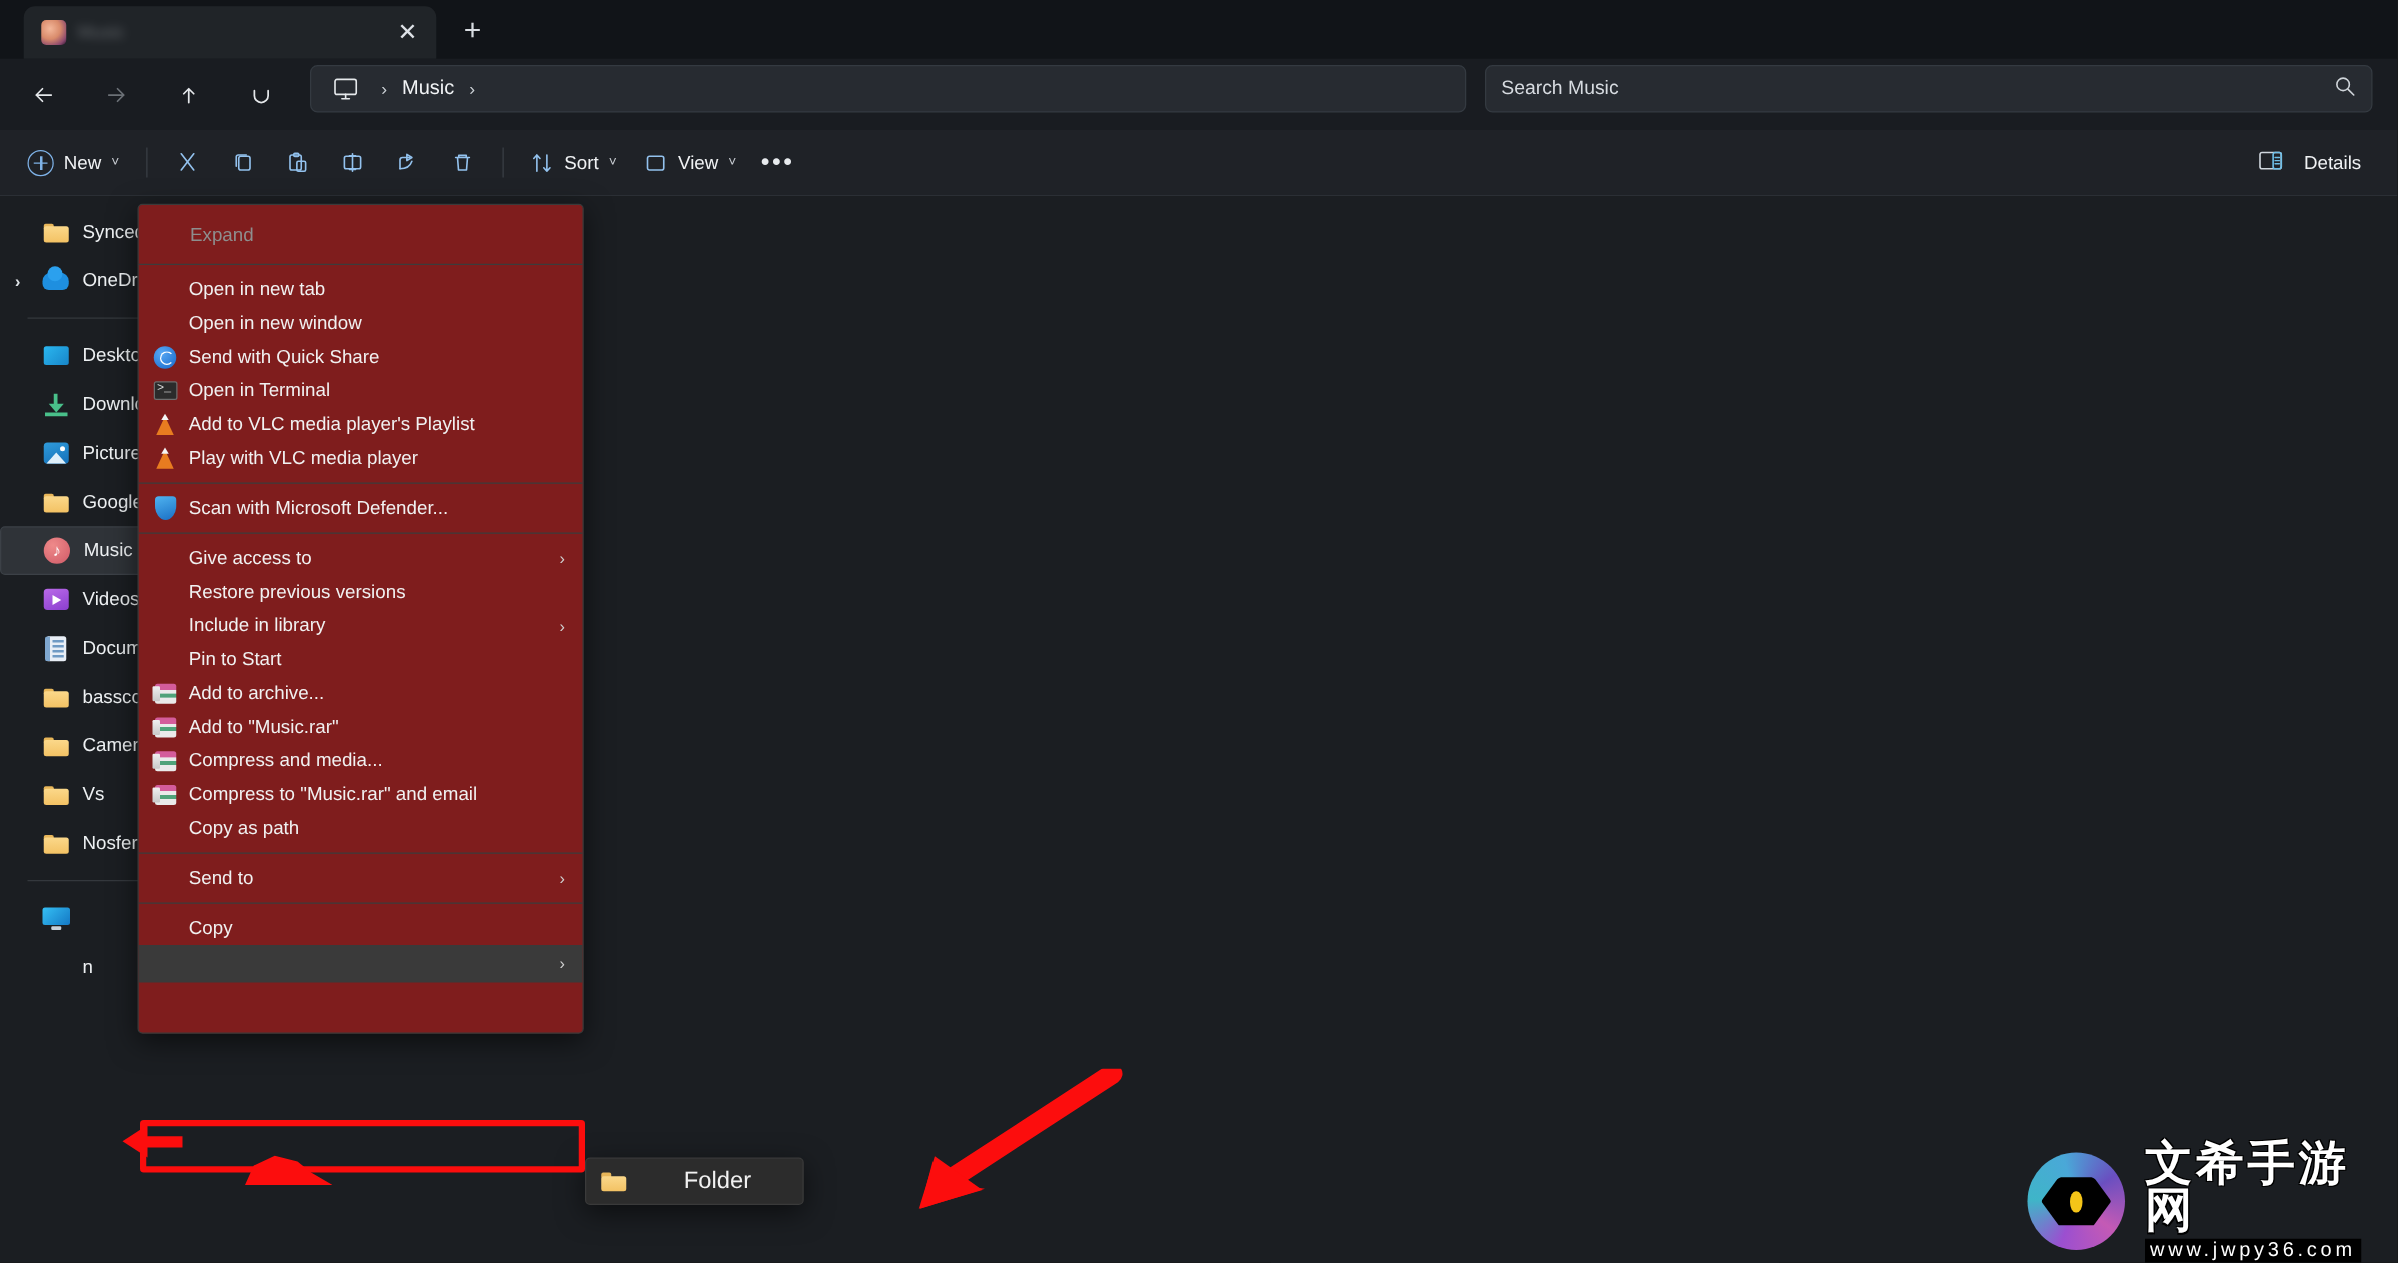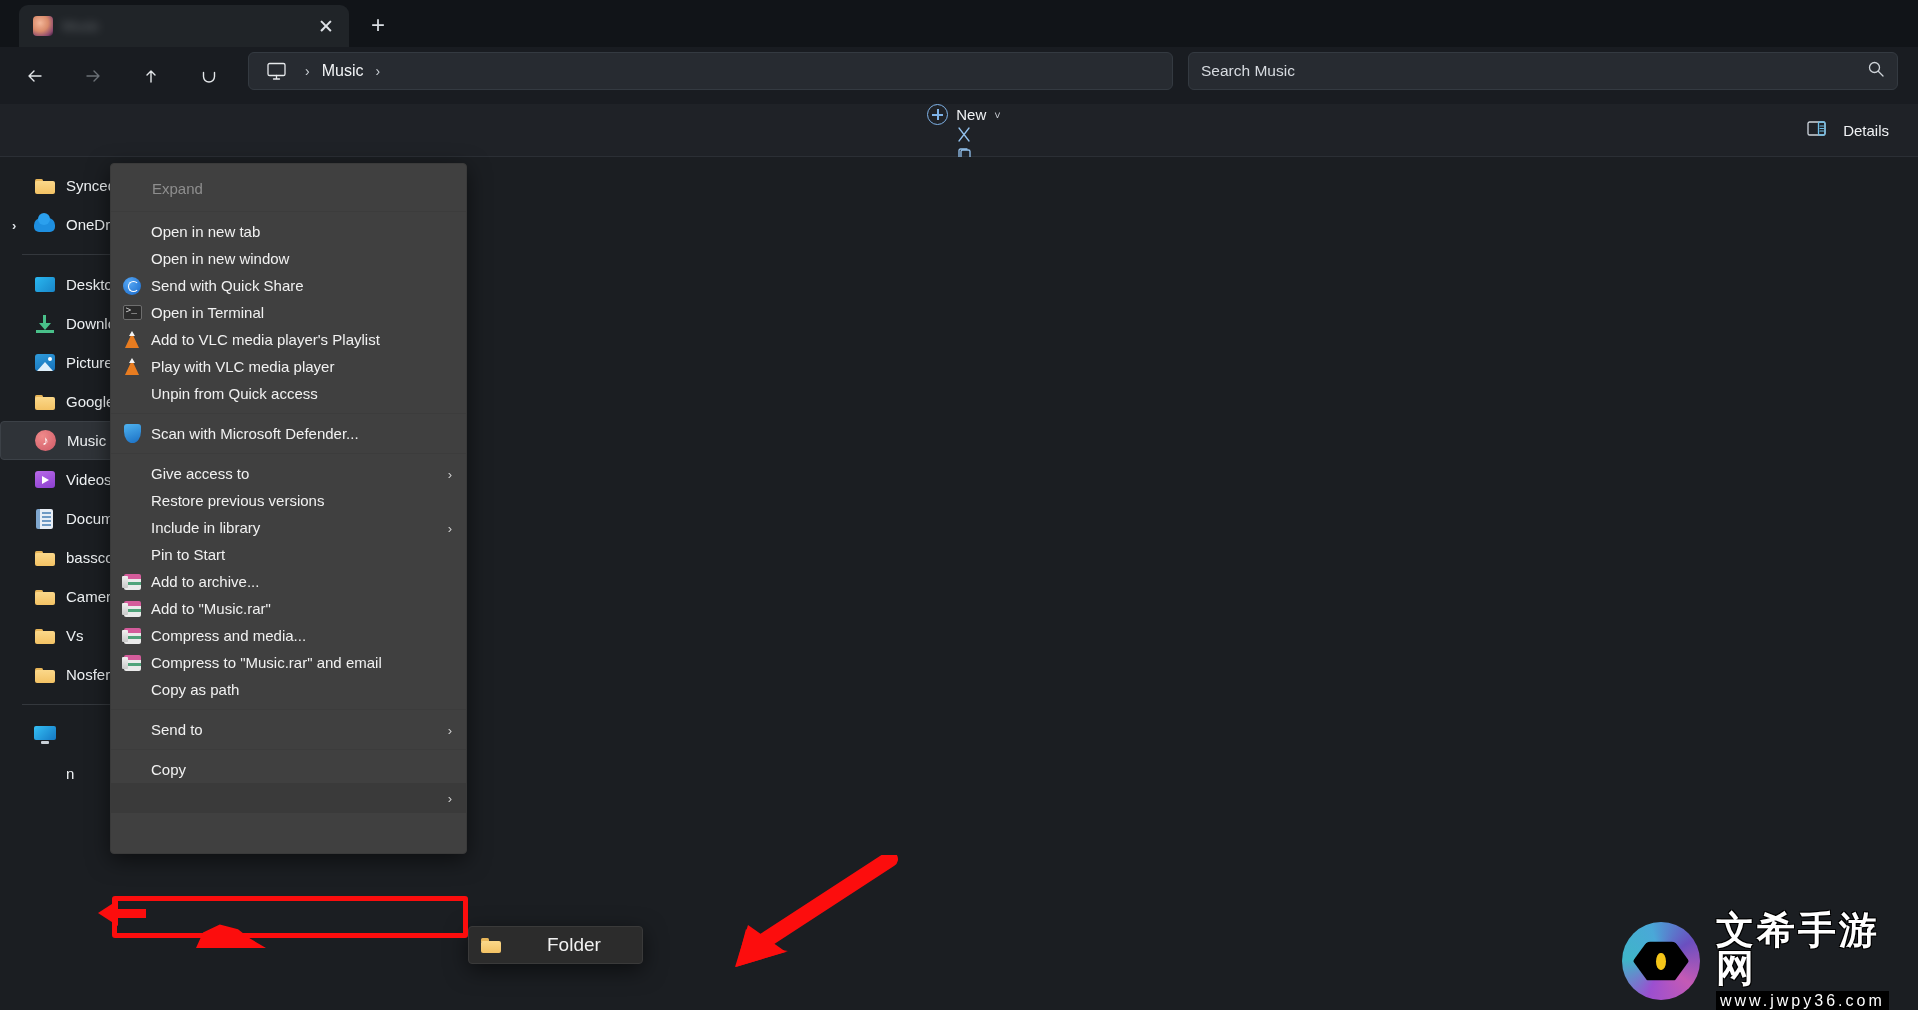--- a/index.html
+++ b/index.html
@@ -70,21 +70,21 @@
     background: #272b31; border: 1px solid #343a41; border-radius: 6px;
     display: flex; align-items: center; padding: 0 12px;
   }
   .searchbox .ph { flex: 1 1 auto; color: #d7dbe0; font-size: 15.5px; }
   .searchbox .si { color: #cfd4d9; }
 
   
   .cmdbar {
     position: absolute; left: 0; top: 104px; width: 1918px; height: 53px;
     background: #1f2227; border-bottom: 1px solid #2b2f35;
-    display: flex; align-items: center; padding-left: 10px; flex-direction: column;
+    display: flex; align-items: center; padding-left: 10px;
   }
   .cmd-new {
     display: flex; align-items: center; gap: 8px; height: 36px;
     padding: 0 12px; border-radius: 5px; color: #f0f2f4; font-size: 15px;
   }
   .plus-circ {
     width: 21px; height: 21px; border-radius: 50%;
     border: 1.6px solid #7fb3e8; position: relative; flex: 0 0 auto;
   }
   .plus-circ::before, .plus-circ::after {
@@ -206,21 +206,21 @@
   }
 
   
   .filearea {
     position: absolute; left: 136px; top: 157px; right: 0; bottom: 0; background: #1b1e22;
   }
 
   
   .ctxmenu {
     position: absolute; left: 110px; top: 163px; width: 357px;
-    background: #404040; border: 1px solid #3a3a3a; border-radius: 4px;
+    background: #7f1d1d; border: 1px solid #3a3a3a; border-radius: 4px;
     padding: 3px 0 0 0; box-shadow: 0 6px 22px rgba(0,0,0,.55);
     z-index: 40;
   }
   .ctx-header {
     height: 42px; display: flex; align-items: center; padding-left: 41px;
     color: #8e8e8e; font-size: 15px;
   }
   .ctx-sep { height: 1px; background: #3c3c3c; margin: 2px 0; }
   .ctx-item {
     height: 27px; display: flex; align-items: center; padding-left: 10px;
@@ -633,24 +633,20 @@
           <span class="vlc-icon"></span>
         </span>
       <span class="ctx-lbl">Add to VLC media player's Playlist</span>
     </div>
     <div class="ctx-item">
       <span class="ctx-ic">
           <span class="vlc-icon"></span>
         </span>
       <span class="ctx-lbl">Play with VLC media player</span>
     </div>
-    <div class="ctx-item">
-      <span class="ctx-ic"></span>
-      <span class="ctx-lbl">Unpin from Quick access</span>
-    </div>
 
     <div class="ctx-spacer"></div>
     <div class="ctx-sep"></div>
     <div class="ctx-spacer"></div>
 
     <div class="ctx-item">
       <span class="ctx-ic">
           <span class="def-icon"></span>
         </span>
       <span class="ctx-lbl">Scan with Microsoft Defender...</span>

